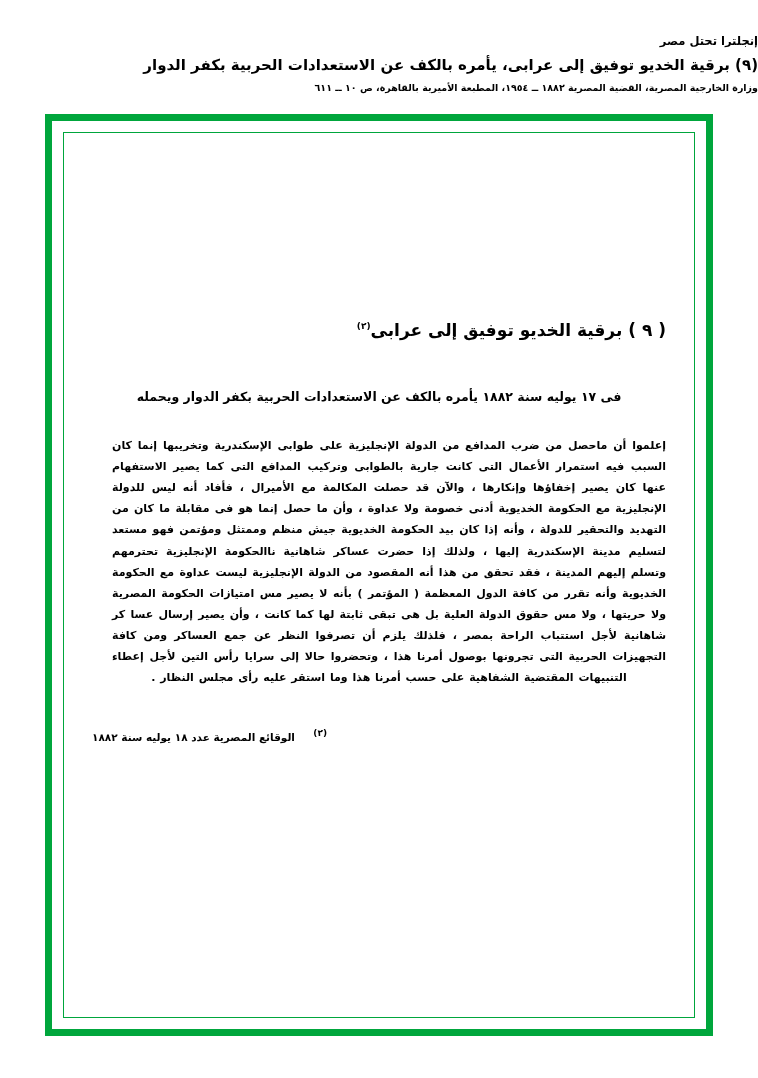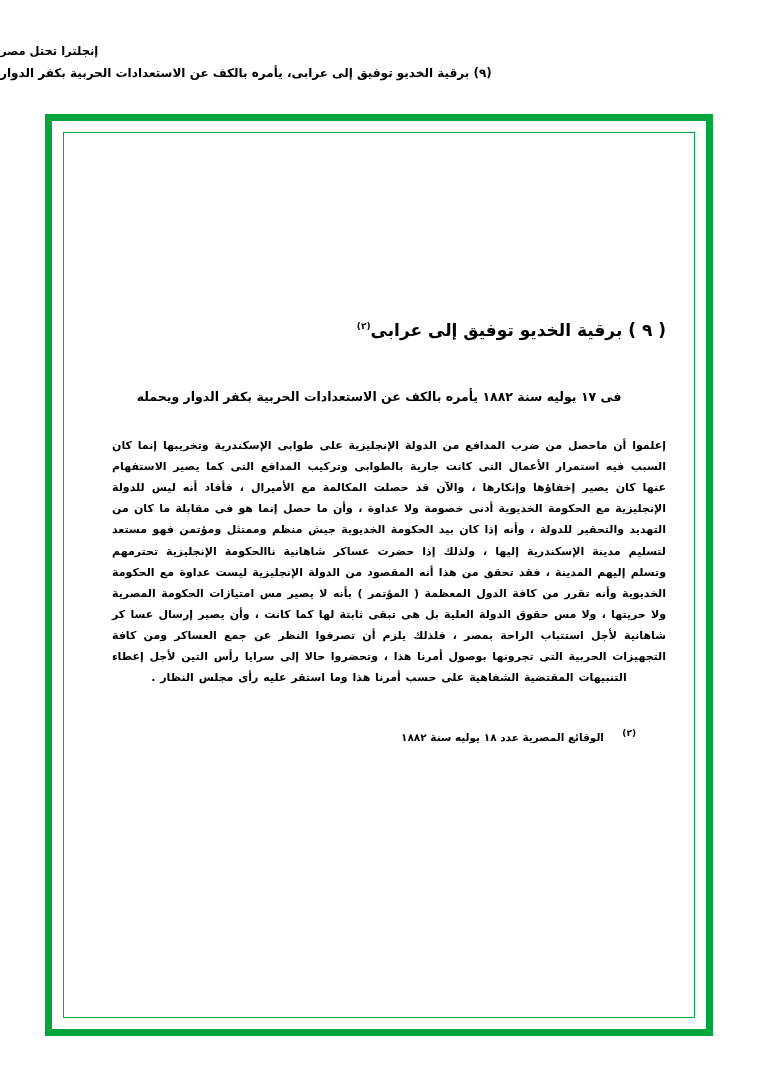--- a/index.html
+++ b/index.html
@@ -18,33 +18,33 @@
   .page {
     width: 758px;
     height: 1078px;
     position: relative;
     box-sizing: border-box;
   }
 
   
   .doc-header {
     position: absolute;
-    top: 44px;
+    top: 34px;
     left: 0;
     width: 758px;
-    text-align: left;
+    text-align: right;
   }
   .doc-header .line1 {
     font-size: 11.5px;
     font-weight: bold;
     letter-spacing: 0px;
     margin-bottom: 8px;
   }
   .doc-header .line2 {
-    font-size: 12px;
+    font-size: 15px;
     font-weight: bold;
     margin-bottom: 8px;
   }
   .doc-header .line3 {
     font-size: 9.5px;
     font-weight: bold;
   }
 
   
   .frame-outer {
@@ -98,36 +98,37 @@
     text-align: justify;
     text-align-last: center;
     font-weight: bold;
     word-spacing: 1px;
     margin-left: 20px;
   }
   .footnote {
     margin-top: 40px;
     font-size: 10.5px;
     font-weight: bold;
-    text-align: right;
+    text-align: left;
     padding-right: 30px;
   }
   .footnote sup {
     font-size: 9px;
     vertical-align: super;
   }
 </style>
 </head>
 <body>
 
 <div class="page">
 
   <div class="doc-header">
     <div class="line1">إنجلترا تحتل مصر</div>
     <div class="line2">(٩) برقية الخديو توفيق إلى عرابى، يأمره بالكف عن الاستعدادات الحربية بكفر الدوار</div>
+    <div class="line3">وزارة الخارجية المصرية، القضية المصرية ١٨٨٢ ــ ١٩٥٤، المطبعة الأميرية بالقاهرة، ص ١٠ ــ ٦١١</div>
   </div>
 
   <div class="frame-outer">
     <div class="frame-inner"></div>
   </div>
 
   <div class="content">
     <div class="doc-title">
       <span>( ٩ ) برقية الخديو توفيق إلى عرابى</span><sup>(٢)</sup>
     </div>

